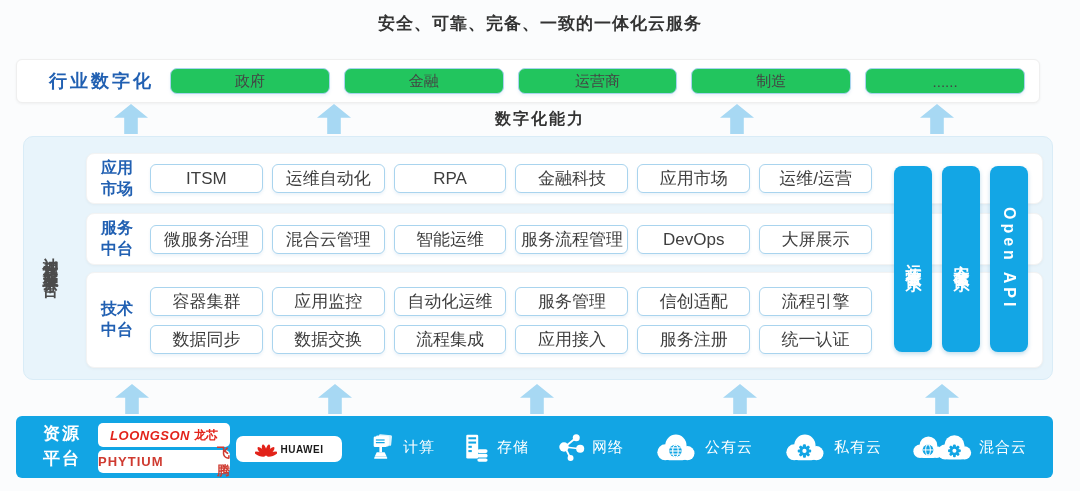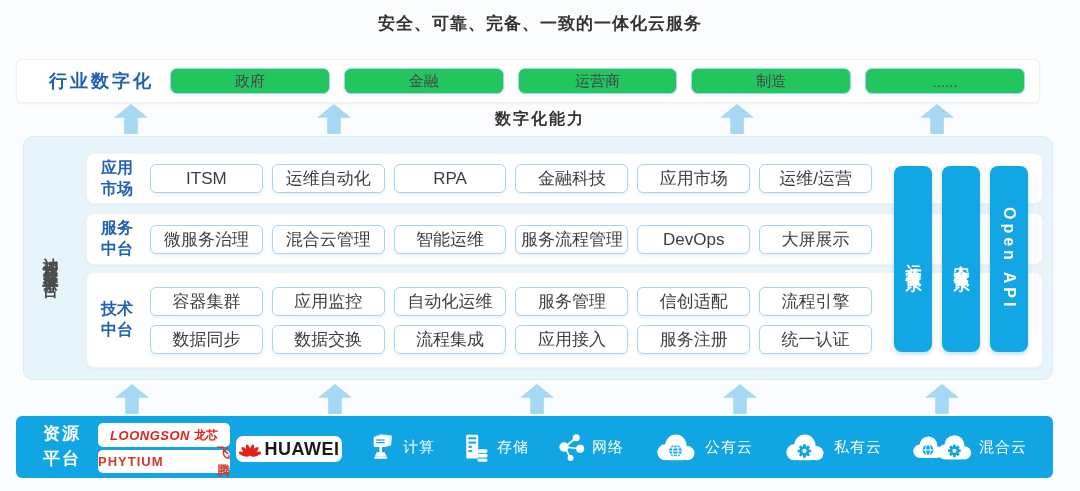--- a/index.html
+++ b/index.html
@@ -59,21 +59,21 @@
                line-height:1.45; letter-spacing:2px; white-space:pre-line; }
   .vendor-box { position:absolute; background:#fff; border-radius:5px;
                 display:flex; align-items:center; justify-content:center; gap:4px; }
   .vendor-loongson { left:82px; top:7px;  width:132px; height:24px; }
   .vendor-phytium  { left:82px; top:34px; width:132px; height:23px;text-align:right; }
   .vendor-huawei   { left:220px; top:20px; width:106px; height:26px; border-radius:7px; }
   .loongson-en { font-size:13px; font-weight:900; font-style:italic; color:#e2231a; letter-spacing:.5px; }
   .loongson-cn { font-size:12px; font-weight:bold; color:#e2231a; }
   .phytium-en  { font-size:13px; font-weight:bold; color:#cf3a30; letter-spacing:1px; }
   .phytium-cn  { font-size:13px; font-weight:bold; color:#cf3a30;margin-left:42px; }
-  .huawei-en   { font-size:18px; font-weight:800; color:#1a1a1a; letter-spacing:.5px; }
+  .huawei-en   { font-size:10px; font-weight:800; color:#1a1a1a; letter-spacing:.5px; }
   .resources { position:absolute; left:352px; right:26px; top:0; height:100%;
                display:flex; align-items:center; justify-content:space-between;gap:23px; }
   .res-item { display:flex; align-items:center; gap:7px; }
   .res-item .lab { font-size:15px; color:#fff; font-weight:500; letter-spacing:1px; }
   svg { display:block; }
 </style>
 </head>
 <body>
 
 <div class="canvas">

